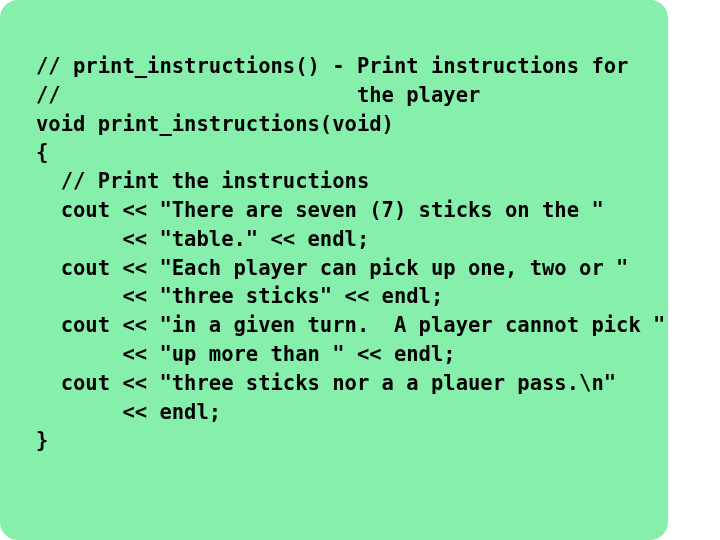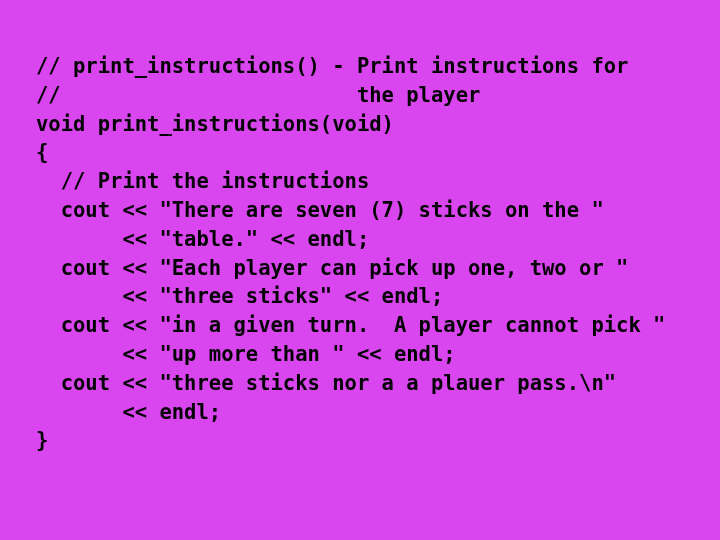--- a/index.html
+++ b/index.html
@@ -7,24 +7,25 @@
     padding: 0;
   }
   body {
     width: 720px;
     height: 540px;
     background: #ffffff;
     overflow: hidden;
   }
   #slide {
     position: relative;
-    width: 720px;
+    width: 668px;
     height: 540px;
-    background: #d946ef;
+    background: #86efac;
     box-sizing: border-box;
+    border-radius: 18px;
   }
   #code-listing {
     position: absolute;
     left: 36px;
     top: 52px;
     margin: 0;
     padding: 0;
     font-family: "DejaVu Sans Mono", "Liberation Mono", monospace;
     font-size: 20.5px;
     line-height: 28.8px;

